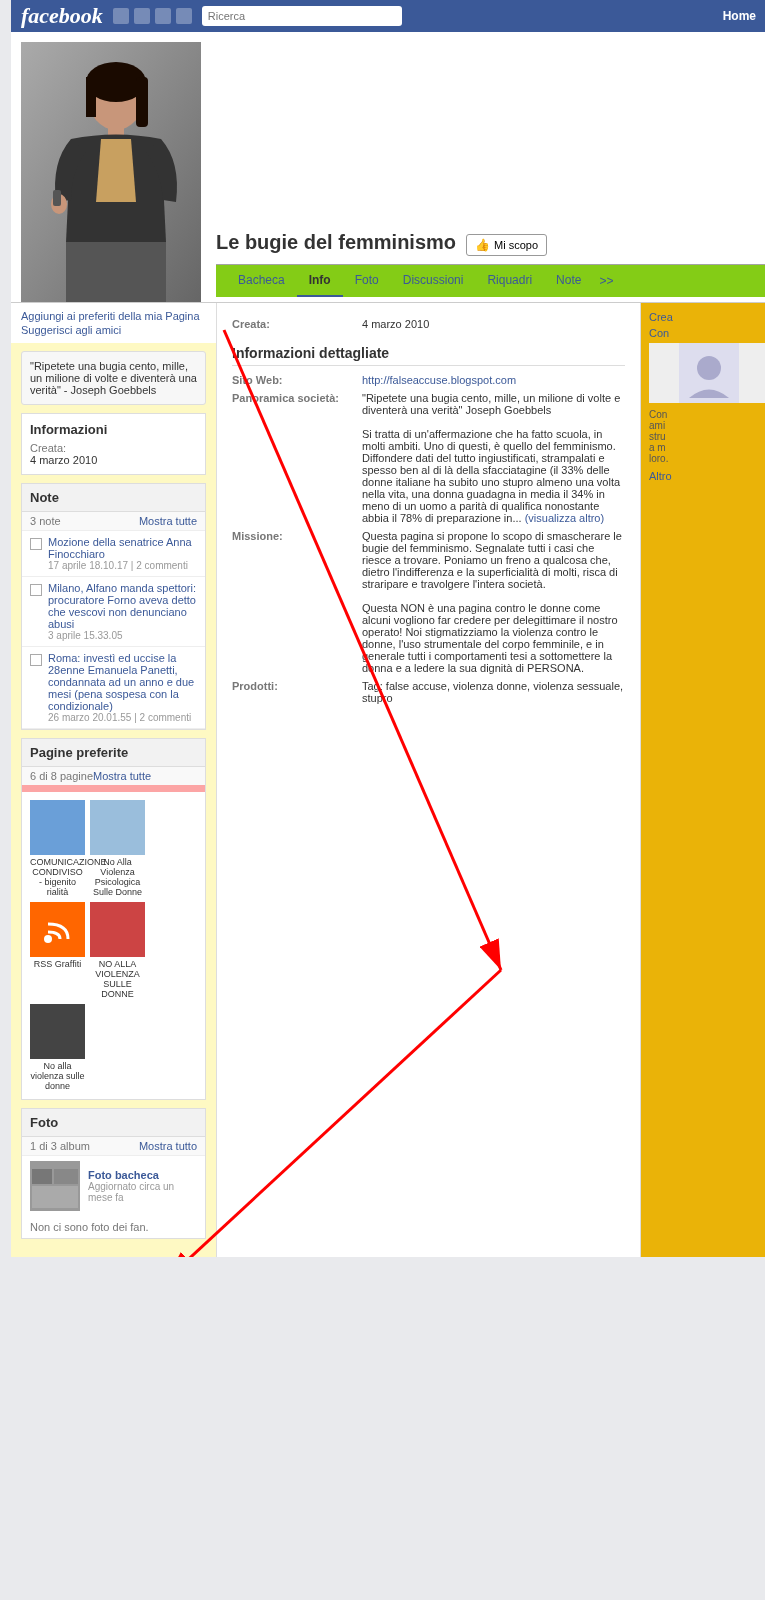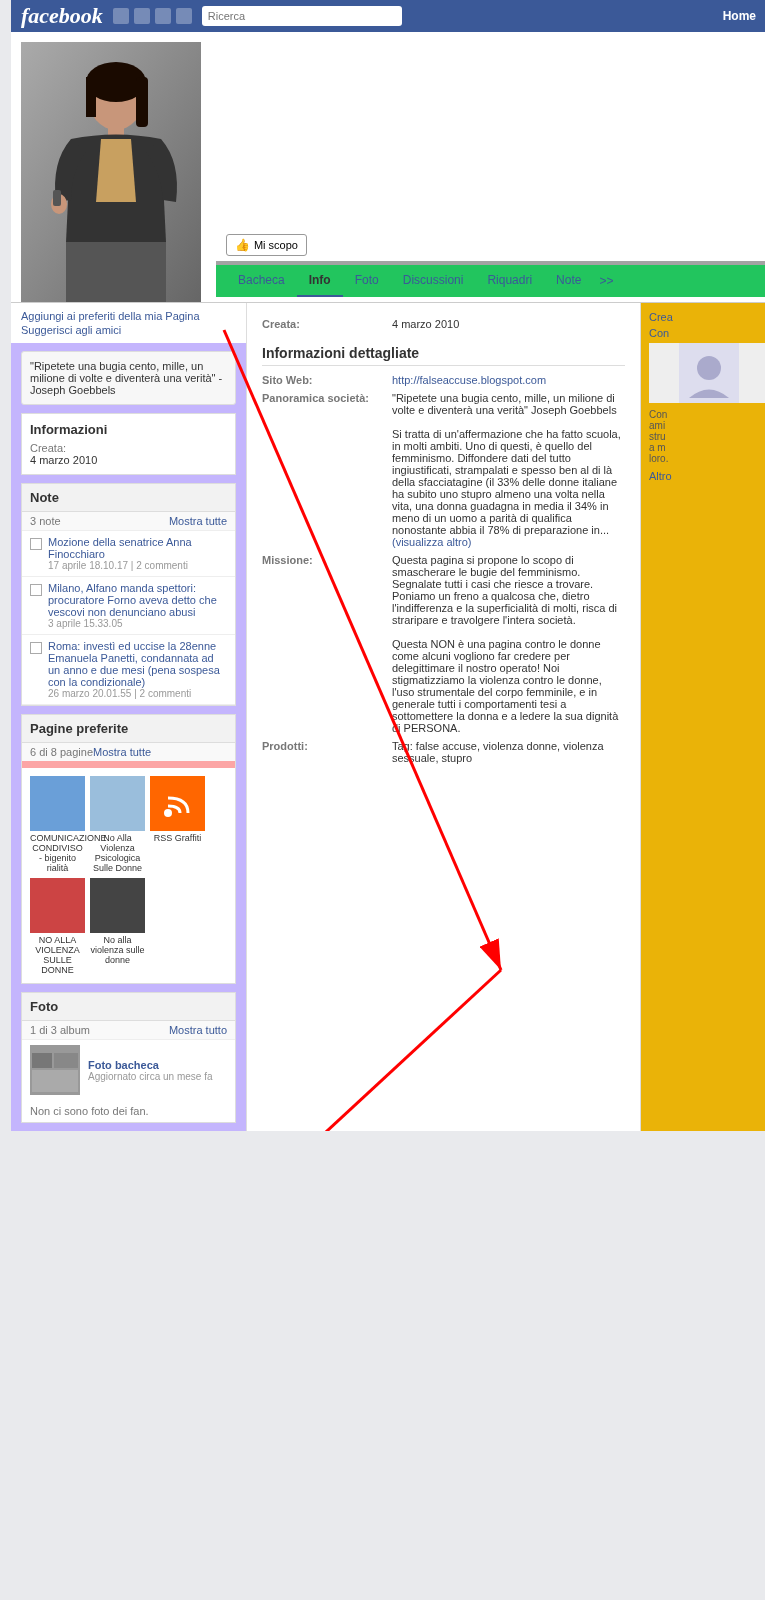--- a/index.html
+++ b/index.html
@@ -111,23 +111,23 @@
     .like-button .thumb-icon {
       color: #3b5998;
       font-size: 12px;
     }
 
     
     .page-nav {
       display: flex;
       align-items: center;
       padding: 0 10px;
-      border-top: 4px solid #a3a3a3;
+      border-top: 1px solid #a3a3a3;
       margin-top: 5px;
-      background: #22c55e;
+      background: #84cc16;
     }
     .nav-tab {
       padding: 8px 12px;
       font-size: 12px;
       color: #3b5998;
       cursor: pointer;
       border-bottom: 2px solid transparent;
       text-decoration: none;
     }
     .nav-tab.active {
@@ -186,24 +186,25 @@
       color: #333;
     }
 
     
     #main-container {
       display: flex;
       gap: 0;
       background: #e9eaed;
     }
     #left-sidebar {
-      width: 236px;
+      width: 206px;
       flex-shrink: 0;
-      background: #c4b5fd;
+      background: #fef9c3;
       border-right: 1px solid #ddd;
+      padding-bottom: 10px;
     }
     #main-content {
       flex: 1;
       background: #fff;
       border-right: 1px solid #ddd;
       padding: 15px;
       min-height: 600px;
     }
     #right-sidebar {
       width: 135px;
@@ -440,20 +441,21 @@
 
             <ellipse cx="38" cy="162" rx="8" ry="10" fill="#c8967a"></ellipse>
             <rect x="32" y="148" width="8" height="16" fill="#555" rx="2"></rect>
 
             <path d="M45 200 L45 260 L145 260 L145 200 Z" fill="#555"></path>
           </svg>
         </div>
       </div>
       <div class="profile-info">
         <div style="display:flex;align-items:center;margin-bottom:4px;">
+          <span class="page-title">Le bugie del femminismo</span>
           <button class="like-button">
             <span class="thumb-icon">👍</span>
             <span>Mi scopo</span>
           </button>
         </div>
 
         <div class="page-nav">
           <a class="nav-tab">Bacheca</a>
           <a class="nav-tab active">Info</a>
           <a class="nav-tab">Foto</a>

